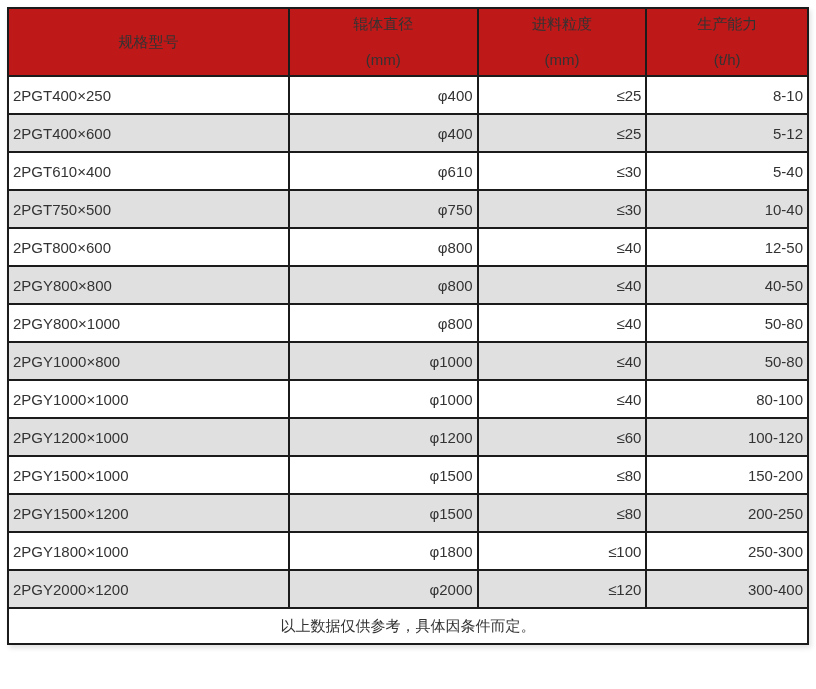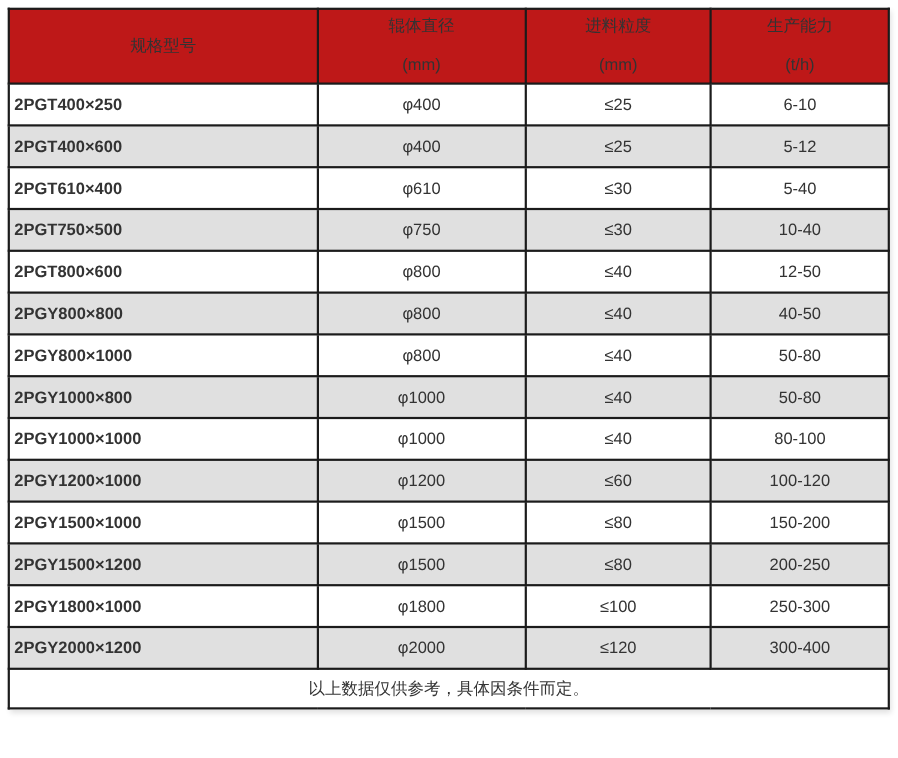--- a/index.html
+++ b/index.html
@@ -41,27 +41,27 @@
     font-weight: normal;
     text-align: center;
     vertical-align: middle;
     padding: 0;
   }
   thead th .h-label { display: block; line-height: 1.25; }
   thead th .h-unit  { display: block; line-height: 1.25; margin-top: 17px; }
 
   tbody td {
     height: 38px;
-    text-align: center;
+    text-align: right;
     vertical-align: middle;
     background: #ffffff;
     padding: 0 4px;
   }
   tbody tr:nth-child(even) td { background: #e0e0e0; }
-  tbody td.left { text-align: left; padding-left: 4px; font-weight: bold; }
+  tbody td.left { text-align: left; padding-left: 4px; }
 
   tfoot td {
     height: 36px;
     text-align: center;
     vertical-align: middle;
     background: #ffffff;
     font-size: 14px;
     margin-top: 12px;
   }
 </style>
@@ -93,21 +93,21 @@
           <span class="h-label">生产能力</span>
           <span class="h-unit">(t/h)</span>
         </th>
       </tr>
     </thead>
     <tbody>
         <tr>
           <td class="left">2PGT400×250</td>
           <td>φ400</td>
           <td>≤25</td>
-          <td>6-10</td>
+          <td>8-10</td>
         </tr>
         <tr>
           <td class="left">2PGT400×600</td>
           <td>φ400</td>
           <td>≤25</td>
           <td>5-12</td>
         </tr>
         <tr>
           <td class="left">2PGT610×400</td>
           <td>φ610</td>

